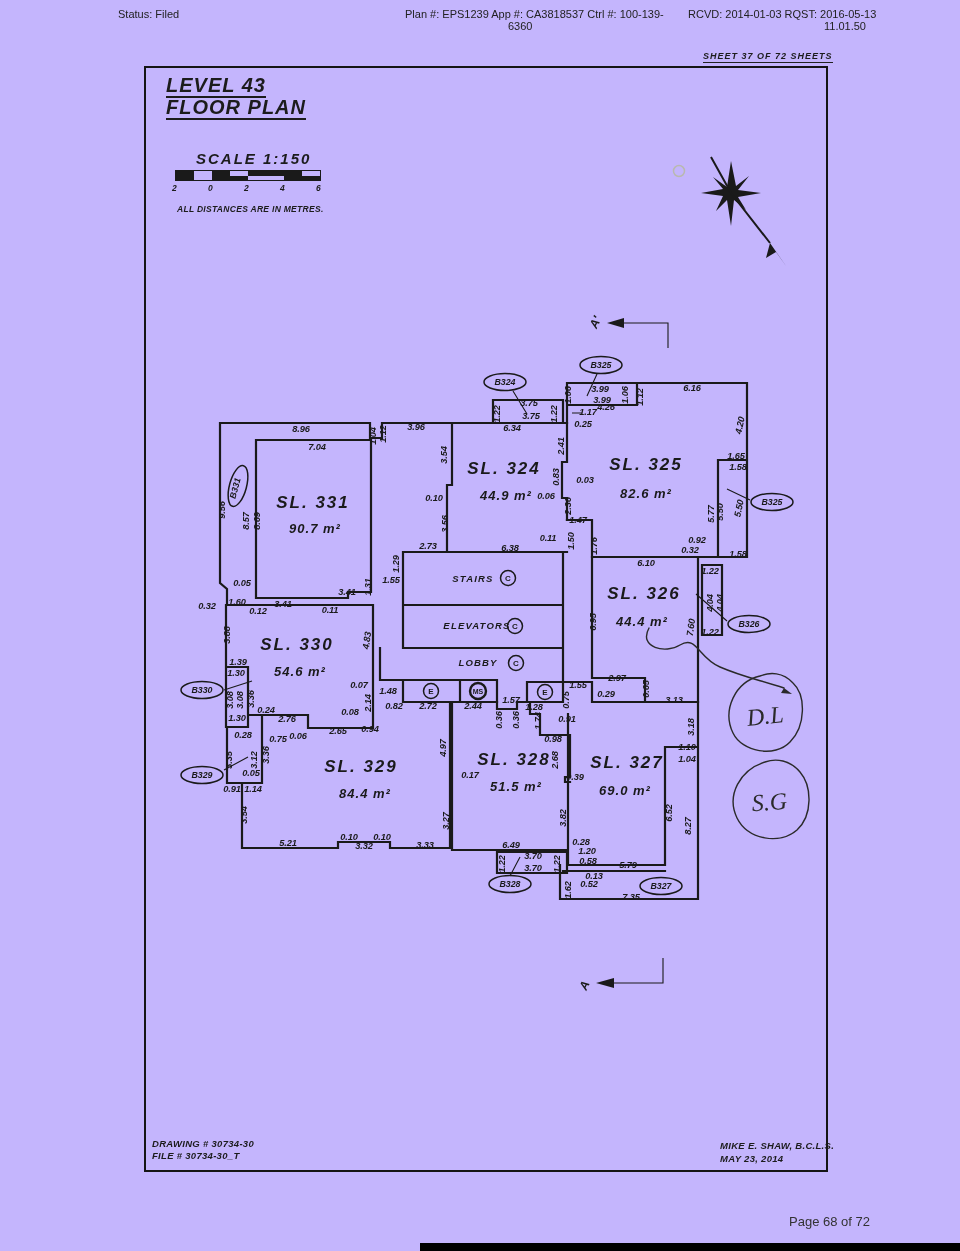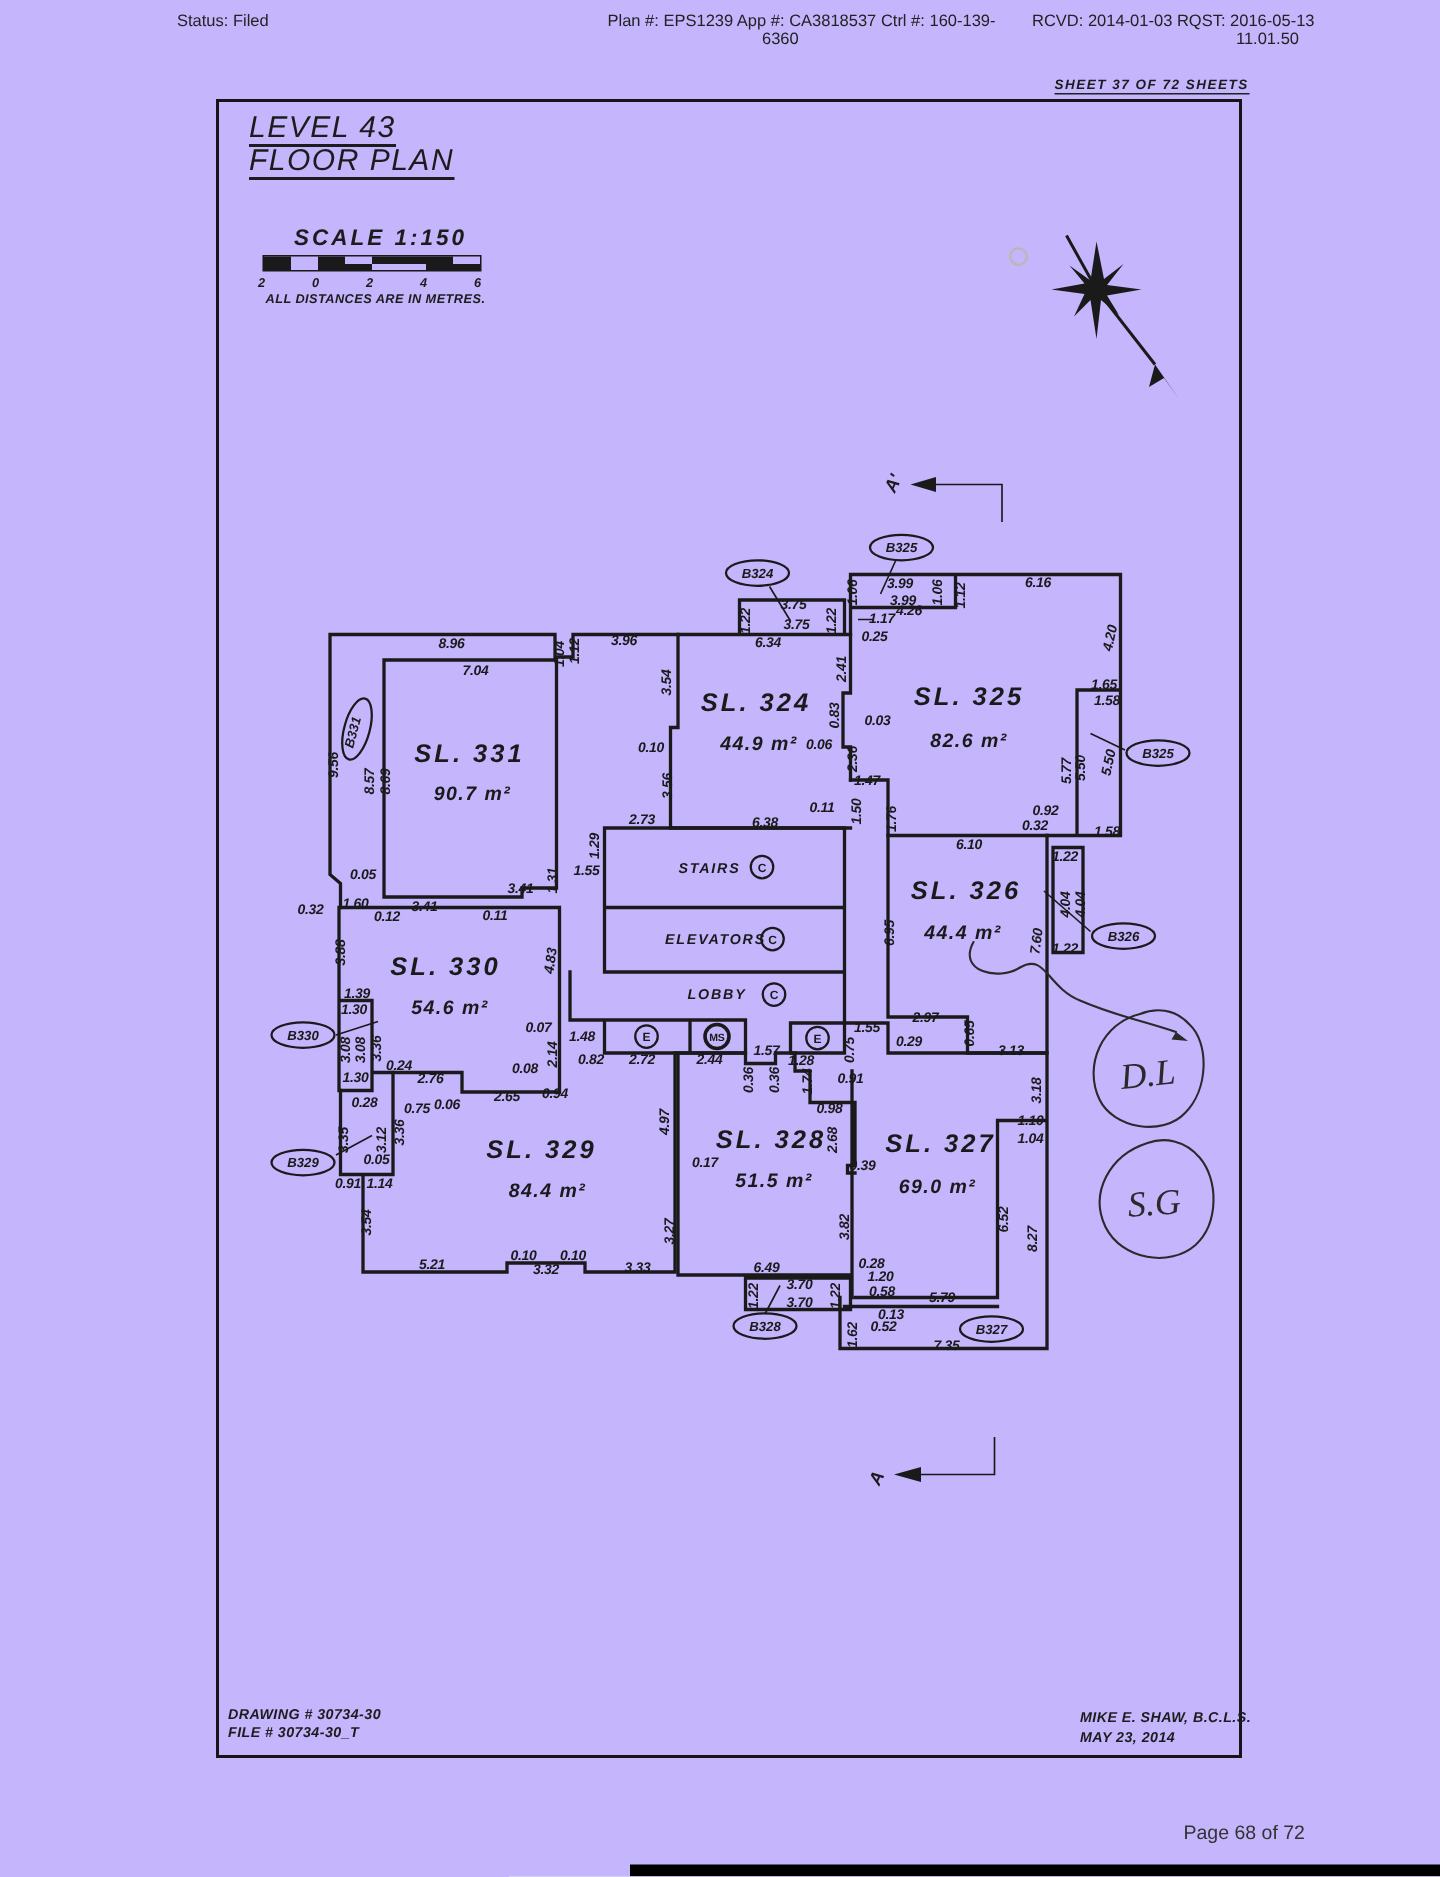--- a/index.html
+++ b/index.html
@@ -6,26 +6,26 @@
   .page{position:relative;width:960px;height:1251px;background:#c4b5fd;overflow:hidden;
         font-family:"Liberation Sans",sans-serif;color:#1c1c1c;}
   .abs{position:absolute;}
   
   .hdr{font-size:11px;color:#222;}
   .sheet-label{font-size:9px;font-weight:700;font-style:italic;letter-spacing:1px;
                border-bottom:1.5px solid #222;padding-bottom:1px;}
   
   .plan-border{border:2.5px solid #151515;}
   
-  .title-main{font-size:20px;font-weight:400;font-style:italic;letter-spacing:1px;
+  .title-main{font-size:20px;font-weight:700;font-style:italic;letter-spacing:1px;
               border-bottom:2px solid #1c1c1c;padding-bottom:0px;display:inline-block;line-height:21px;}
   .strata{font-size:21px;font-weight:700;font-style:italic;letter-spacing:1.5px;}
   .scale-label{font-size:15px;font-weight:700;font-style:italic;letter-spacing:2px;}
   .scale-ticks{font-size:8.5px;font-style:italic;font-weight:700;}
-  .scale-note{font-size:8.5px;font-style:italic;font-weight:700;letter-spacing:.3px;}
+  .scale-note{font-size:8.5px;font-style:italic;font-weight:700;letter-spacing:.3px;margin-top:10px;}
   
   .foot{font-size:9.5px;font-weight:700;font-style:italic;line-height:11px;letter-spacing:.3px;}
   .pageno{font-size:13px;color:#333;}
   .bottom-bar{background:#000;}
   
   text{fill:#1a1a1a;}
   .dim{font:italic 700 9.3px "Liberation Sans",sans-serif;text-anchor:middle;letter-spacing:-.2px;}
   .u-name{font:italic 700 17px "Liberation Sans",sans-serif;text-anchor:middle;letter-spacing:2px;}
   .u-area{font:italic 700 13px "Liberation Sans",sans-serif;text-anchor:middle;letter-spacing:1px;}
   .tag-t{font:italic 700 8.8px "Liberation Sans",sans-serif;text-anchor:middle;}
@@ -37,21 +37,21 @@
   .thin{stroke:#1a1a1a;stroke-width:1.1;fill:none;}
   .tag-e{stroke:#1a1a1a;stroke-width:1.5;fill:none;}
   .handstroke{stroke:#2a2a2a;stroke-width:1.4;fill:none;stroke-linecap:round;}
 </style>
 </head>
 <body>
 
 <div class="page">
 
   <div class="abs hdr" style="left:118px;top:8px;">Status: Filed</div>
-  <div class="abs hdr" style="left:405px;top:8px;width:265px;">Plan #: EPS1239 App #: CA3818537  Ctrl #: 160-139-</div>
+  <div class="abs hdr" style="left:405px;top:8px;width:265px;">Plan #: EPS1239 App #: CA3818537  Ctrl #: 100-139-</div>
   <div class="abs hdr" style="left:508px;top:20px;">6360</div>
   <div class="abs hdr" style="left:688px;top:8px;">RCVD: 2014-01-03 RQST: 2016-05-13</div>
   <div class="abs hdr" style="left:688px;top:20px;width:178px;text-align:right;">11.01.50</div>
   <div class="abs sheet-label" style="left:703px;top:51px;">SHEET 37 OF 72 SHEETS</div>
 
   <div class="abs plan-border" style="left:144px;top:66px;width:680px;height:1102px;"></div>
 
   <div class="abs" style="left:166px;top:75px;"><span class="title-main">LEVEL 43</span></div>
   <div class="abs" style="left:166px;top:97px;text-align:right;"><span class="title-main">FLOOR PLAN</span></div>
 

